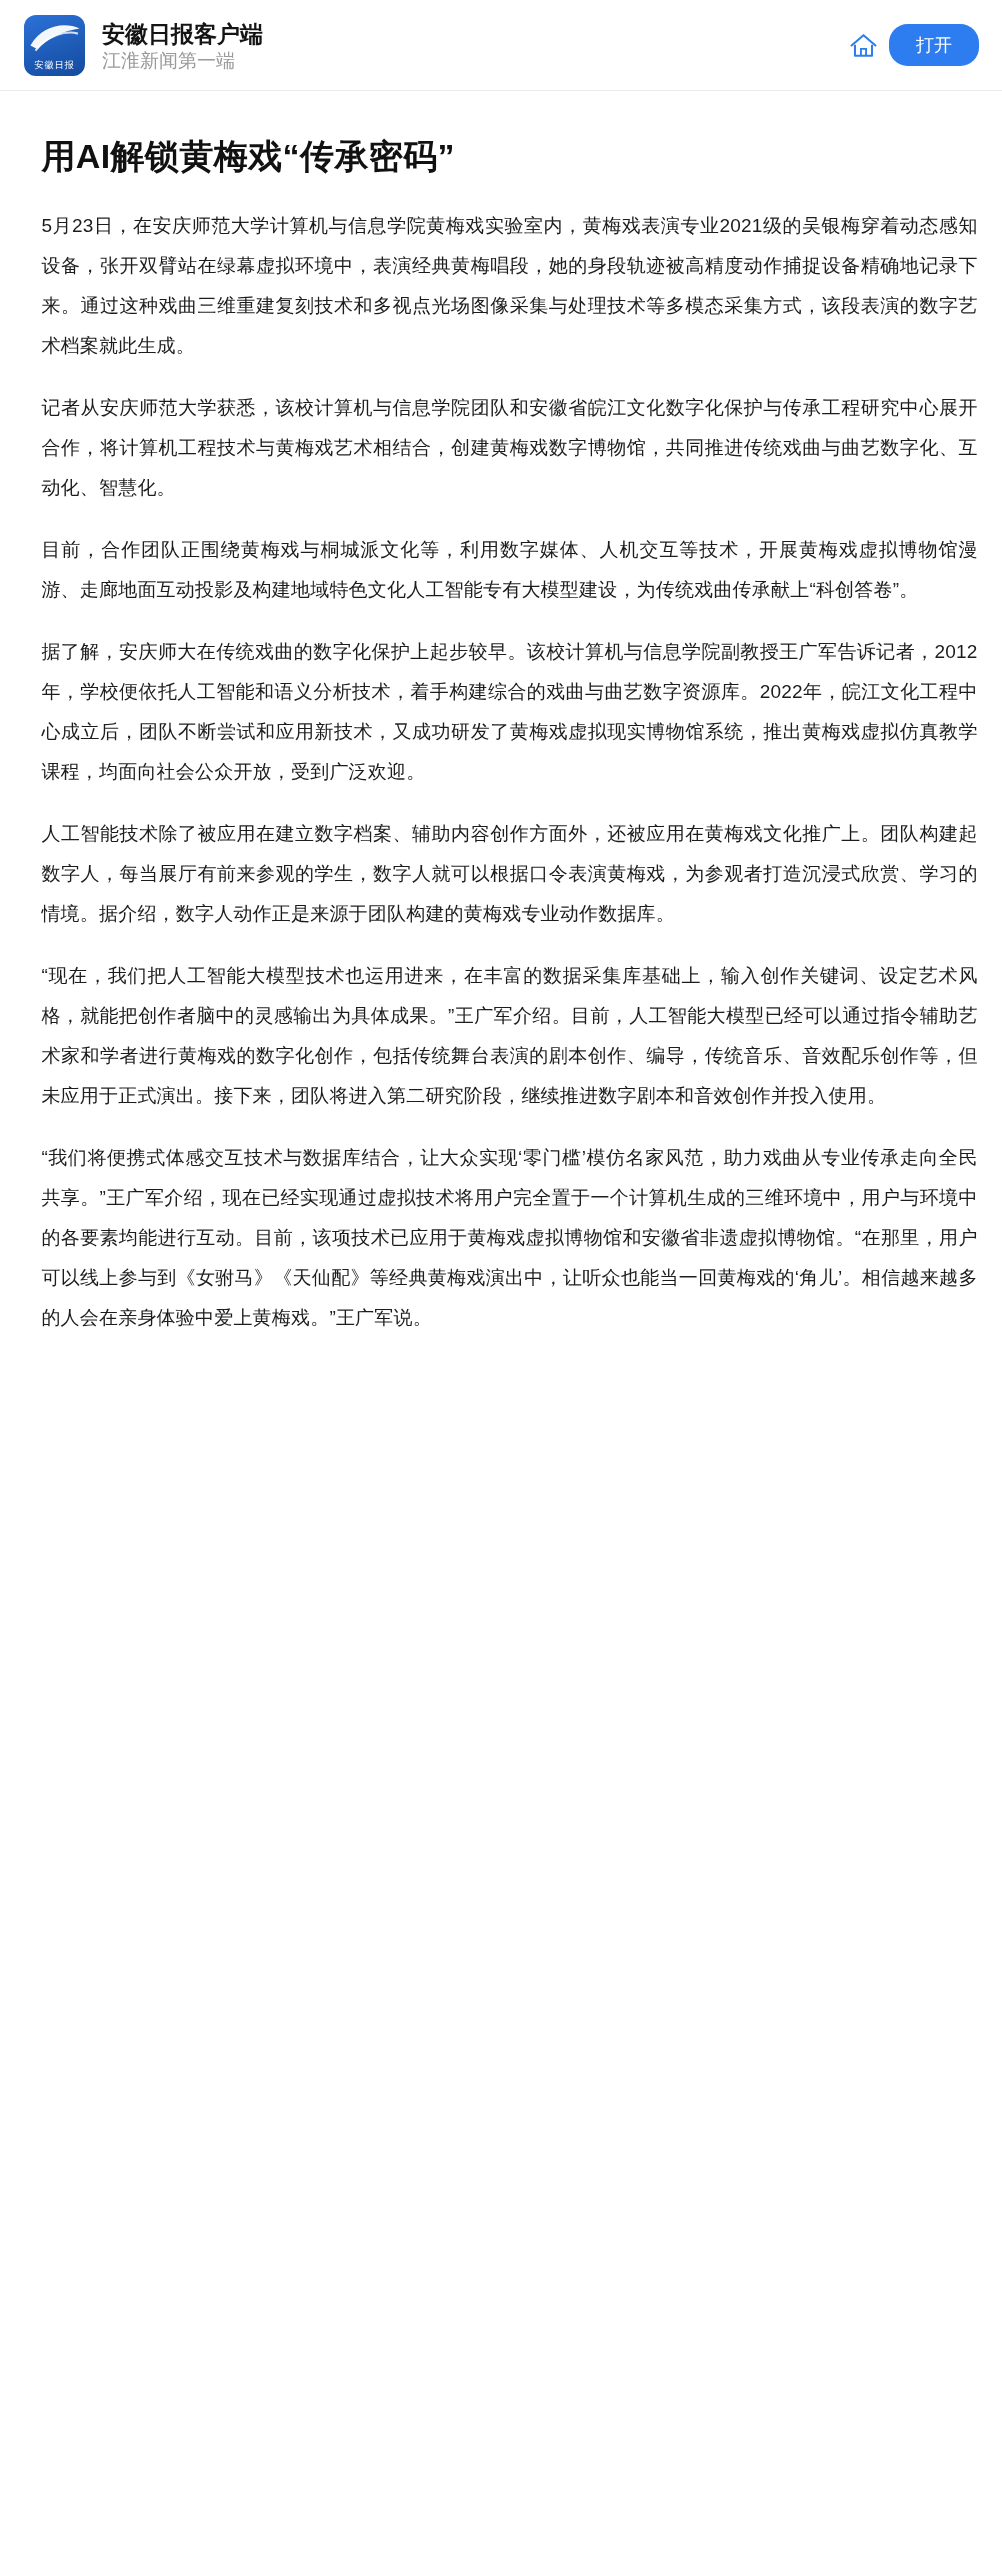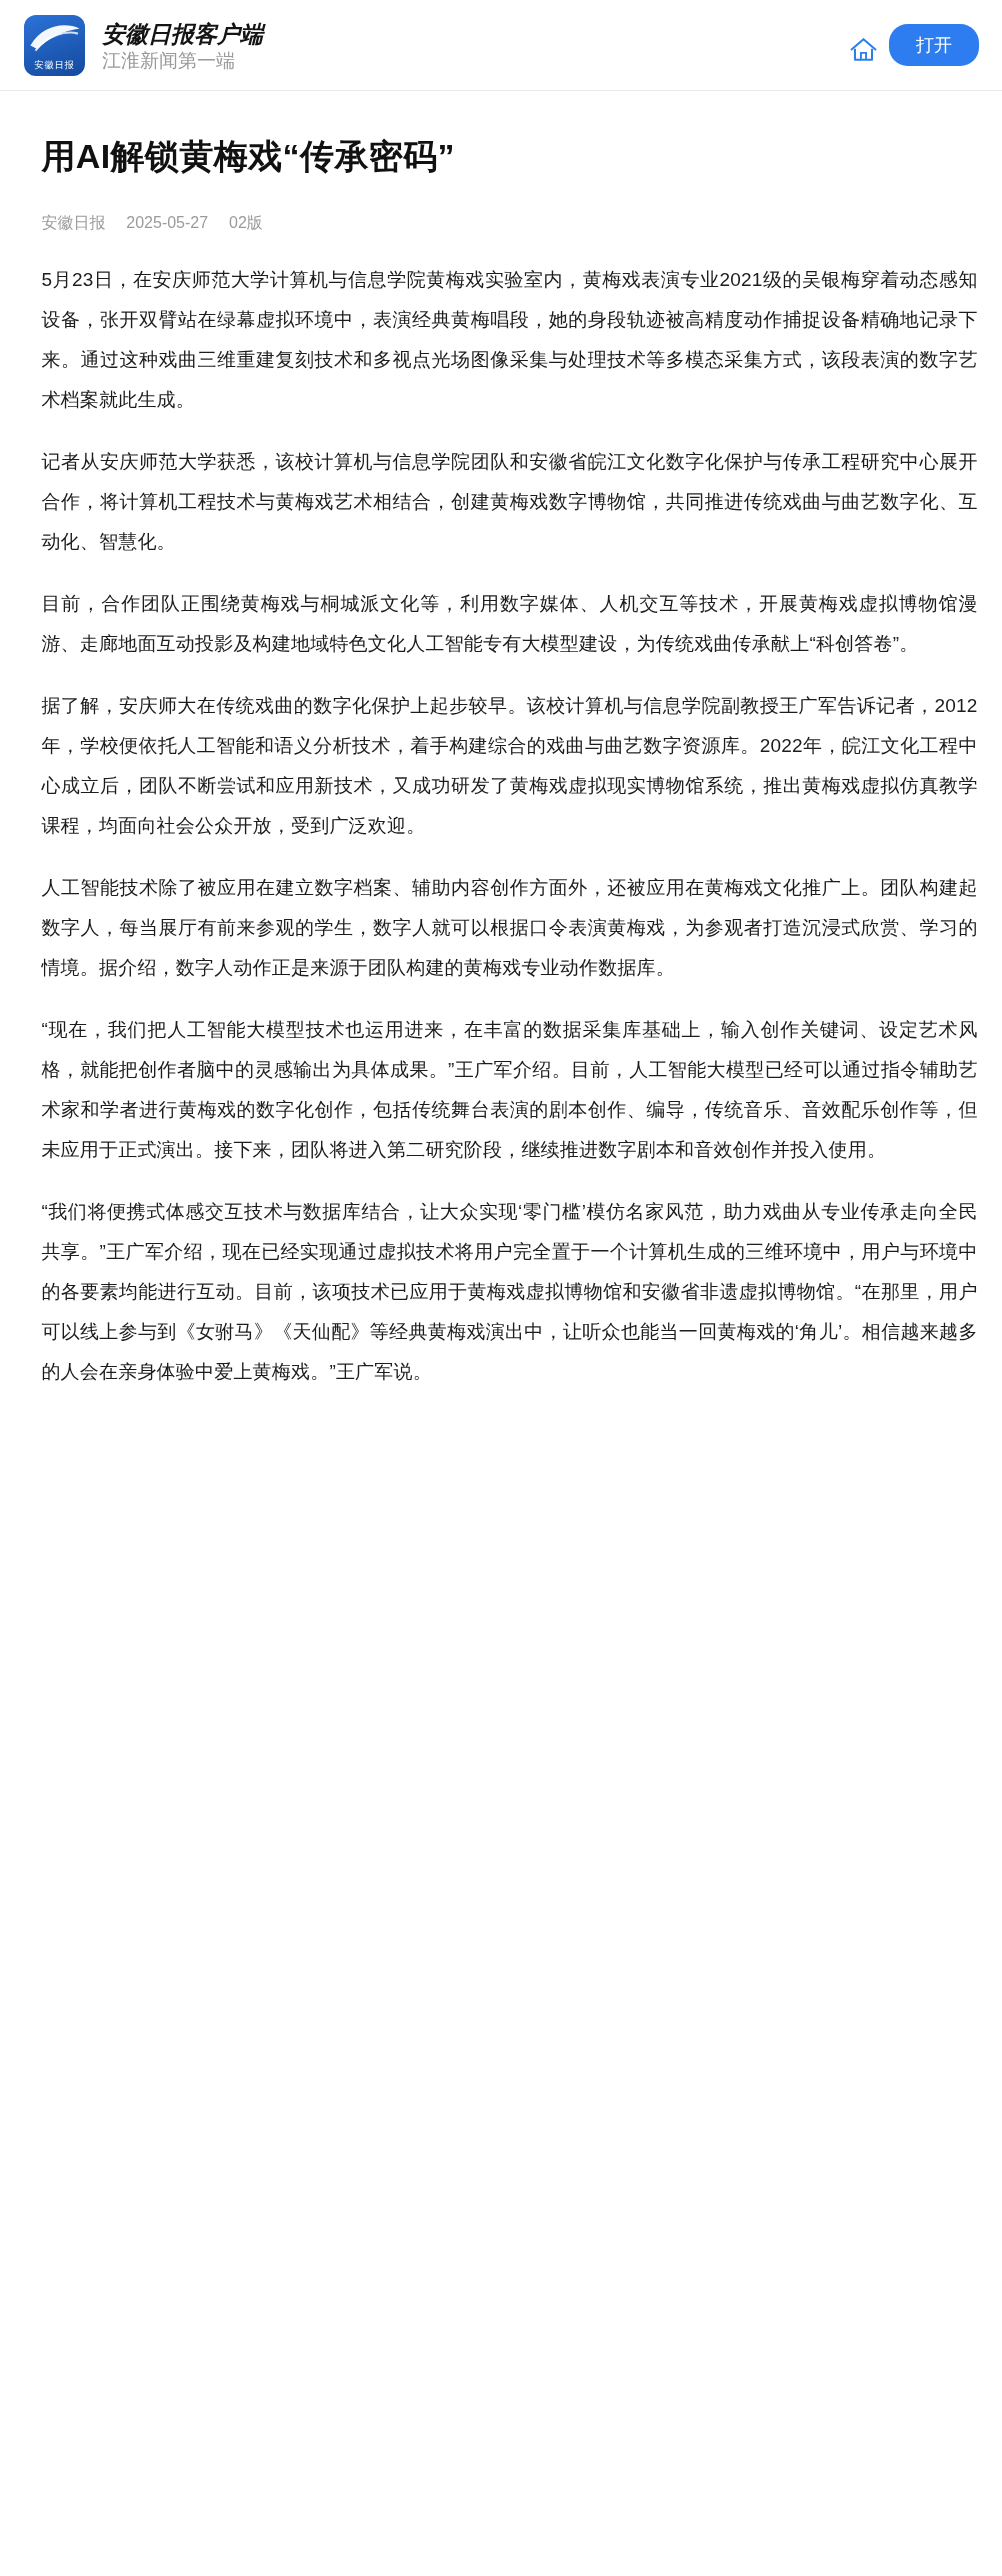--- a/index.html
+++ b/index.html
@@ -60,31 +60,30 @@
     display: flex;
     flex-direction: column;
     justify-content: center;
     flex: 1 1 auto;
   }
   .brand-title {
     font-size: 23px;
     font-weight: bold;
     color: #141414;
     line-height: 29px;
-    font-style: italic;
   }
   .brand-sub {
     margin-top: 3.4px;
     font-size: 19px;
     color: #9a9a9a;
     line-height: 18.6px;
   }
   .appbar-actions {
     display: flex;
-    align-items: flex-end;
+    align-items: center;
     gap: 9px;
     flex: 0 0 auto;
   }
   .home-icon {
     width: 34px;
     height: 34px;
     display: flex;
     align-items: center;
     justify-content: center;
     cursor: pointer;
@@ -176,27 +175,20 @@
       </svg>
     </div>
     <button class="open-btn">打开</button>
   </div>
 </div>
 
 <div class="article">
 
   <h1 class="headline">用AI解锁黄梅戏“传承密码”</h1>
 
-  <div class="meta">
-    <span>安徽日报</span>
-    <span class="sep"></span>
-    <span>2025-05-27</span>
-    <span class="sep"></span>
-    <span>02版</span>
-  </div>
 
 
   <div class="body">
     <p>5月23日，在安庆师范大学计算机与信息学院黄梅戏实验室内，黄梅戏表演专业2021级的吴银梅穿着动态感知设备，张开双臂站在绿幕虚拟环境中，表演经典黄梅唱段，她的身段轨迹被高精度动作捕捉设备精确地记录下来。通过这种戏曲三维重建复刻技术和多视点光场图像采集与处理技术等多模态采集方式，该段表演的数字艺术档案就此生成。</p>
     <p>记者从安庆师范大学获悉，该校计算机与信息学院团队和安徽省皖江文化数字化保护与传承工程研究中心展开合作，将计算机工程技术与黄梅戏艺术相结合，创建黄梅戏数字博物馆，共同推进传统戏曲与曲艺数字化、互动化、智慧化。</p>
     <p>目前，合作团队正围绕黄梅戏与桐城派文化等，利用数字媒体、人机交互等技术，开展黄梅戏虚拟博物馆漫游、走廊地面互动投影及构建地域特色文化人工智能专有大模型建设，为传统戏曲传承献上“科创答卷”。</p>
     <p>据了解，安庆师大在传统戏曲的数字化保护上起步较早。该校计算机与信息学院副教授王广军告诉记者，2012年，学校便依托人工智能和语义分析技术，着手构建综合的戏曲与曲艺数字资源库。2022年，皖江文化工程中心成立后，团队不断尝试和应用新技术，又成功研发了黄梅戏虚拟现实博物馆系统，推出黄梅戏虚拟仿真教学课程，均面向社会公众开放，受到广泛欢迎。</p>
     <p>人工智能技术除了被应用在建立数字档案、辅助内容创作方面外，还被应用在黄梅戏文化推广上。团队构建起数字人，每当展厅有前来参观的学生，数字人就可以根据口令表演黄梅戏，为参观者打造沉浸式欣赏、学习的情境。据介绍，数字人动作正是来源于团队构建的黄梅戏专业动作数据库。</p>
     <p>“现在，我们把人工智能大模型技术也运用进来，在丰富的数据采集库基础上，输入创作关键词、设定艺术风格，就能把创作者脑中的灵感输出为具体成果。”王广军介绍。目前，人工智能大模型已经可以通过指令辅助艺术家和学者进行黄梅戏的数字化创作，包括传统舞台表演的剧本创作、编导，传统音乐、音效配乐创作等，但未应用于正式演出。接下来，团队将进入第二研究阶段，继续推进数字剧本和音效创作并投入使用。</p>
     <p>“我们将便携式体感交互技术与数据库结合，让大众实现‘零门槛’模仿名家风范，助力戏曲从专业传承走向全民共享。”王广军介绍，现在已经实现通过虚拟技术将用户完全置于一个计算机生成的三维环境中，用户与环境中的各要素均能进行互动。目前，该项技术已应用于黄梅戏虚拟博物馆和安徽省非遗虚拟博物馆。“在那里，用户可以线上参与到《女驸马》《天仙配》等经典黄梅戏演出中，让听众也能当一回黄梅戏的‘角儿’。相信越来越多的人会在亲身体验中爱上黄梅戏。”王广军说。</p>

